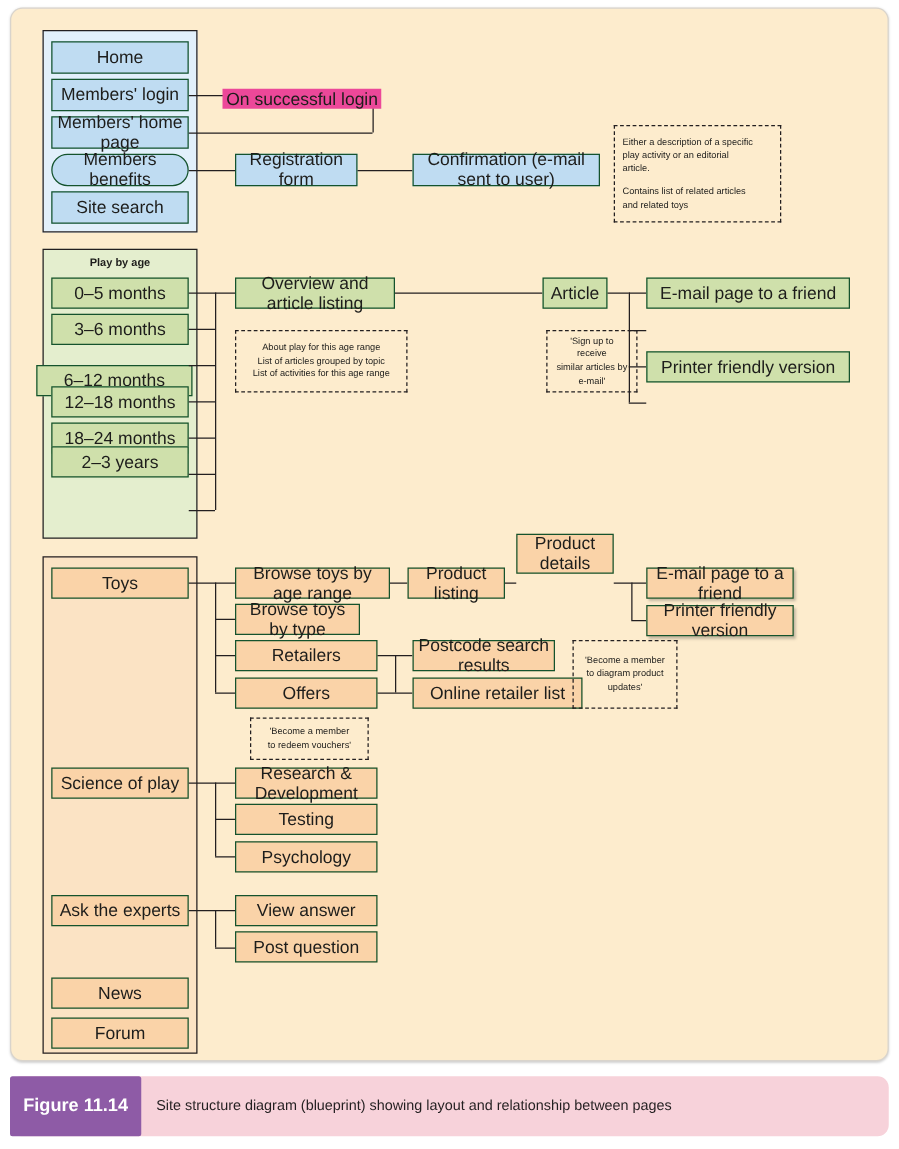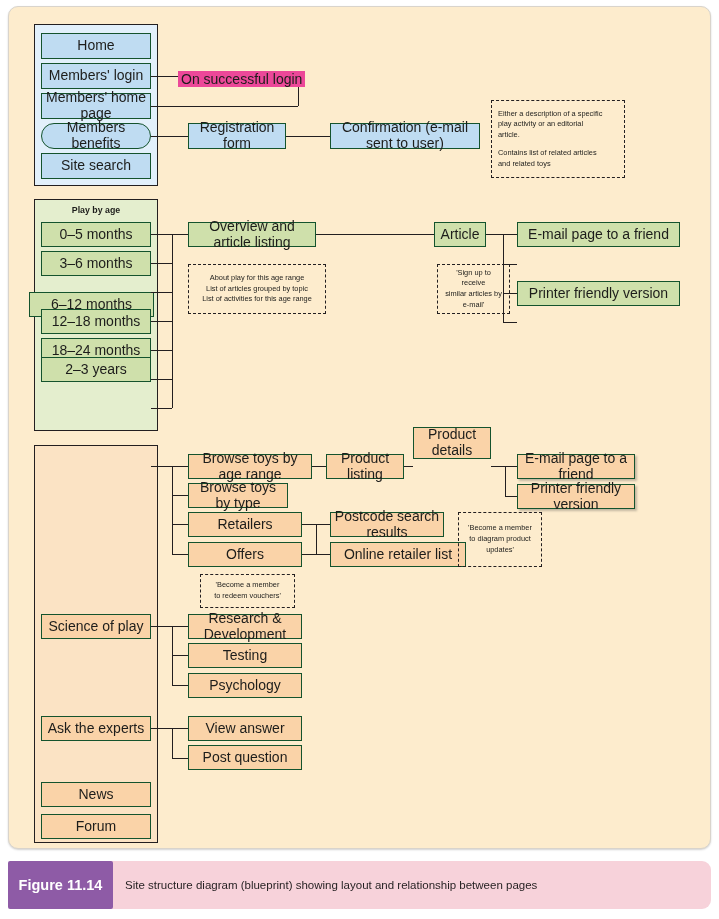--- a/index.html
+++ b/index.html
@@ -128,20 +128,21 @@
   <div class="h" style="left:503px;top:234px;width:14px;"></div>
   <div class="h" style="left:503px;top:264px;width:14px;"></div>
   <div class="h" style="left:503px;top:293px;width:14px;"></div>
   <div class="h" style="left:503px;top:322px;width:14px;"></div>
 
   <div class="node green" style="left:517px;top:222px;width:163px;height:25px;">E-mail page to a friend</div>
   <div class="node green" style="left:517px;top:281px;width:163px;height:25px;">Printer friendly version</div>
 
   <div class="group orange-g" style="left:34px;top:445px;width:124px;height:398px;"></div>
 
+  <div class="node orange" style="left:41px;top:454px;width:110px;height:25px;">Toys</div>
   <div class="node orange" style="left:41px;top:614px;width:110px;height:25px;">Science of play</div>
   <div class="node orange" style="left:41px;top:716px;width:110px;height:25px;">Ask the experts</div>
   <div class="node orange" style="left:41px;top:782px;width:110px;height:25px;">News</div>
   <div class="node orange" style="left:41px;top:814px;width:110px;height:25px;">Forum</div>
 
   <div class="h" style="left:151px;top:466px;width:21px;"></div>
   <div class="v" style="left:172px;top:466px;height:88px;"></div>
   <div class="h" style="left:172px;top:466px;width:16px;"></div>
   <div class="h" style="left:172px;top:495px;width:16px;"></div>
   <div class="h" style="left:172px;top:524px;width:16px;"></div>

